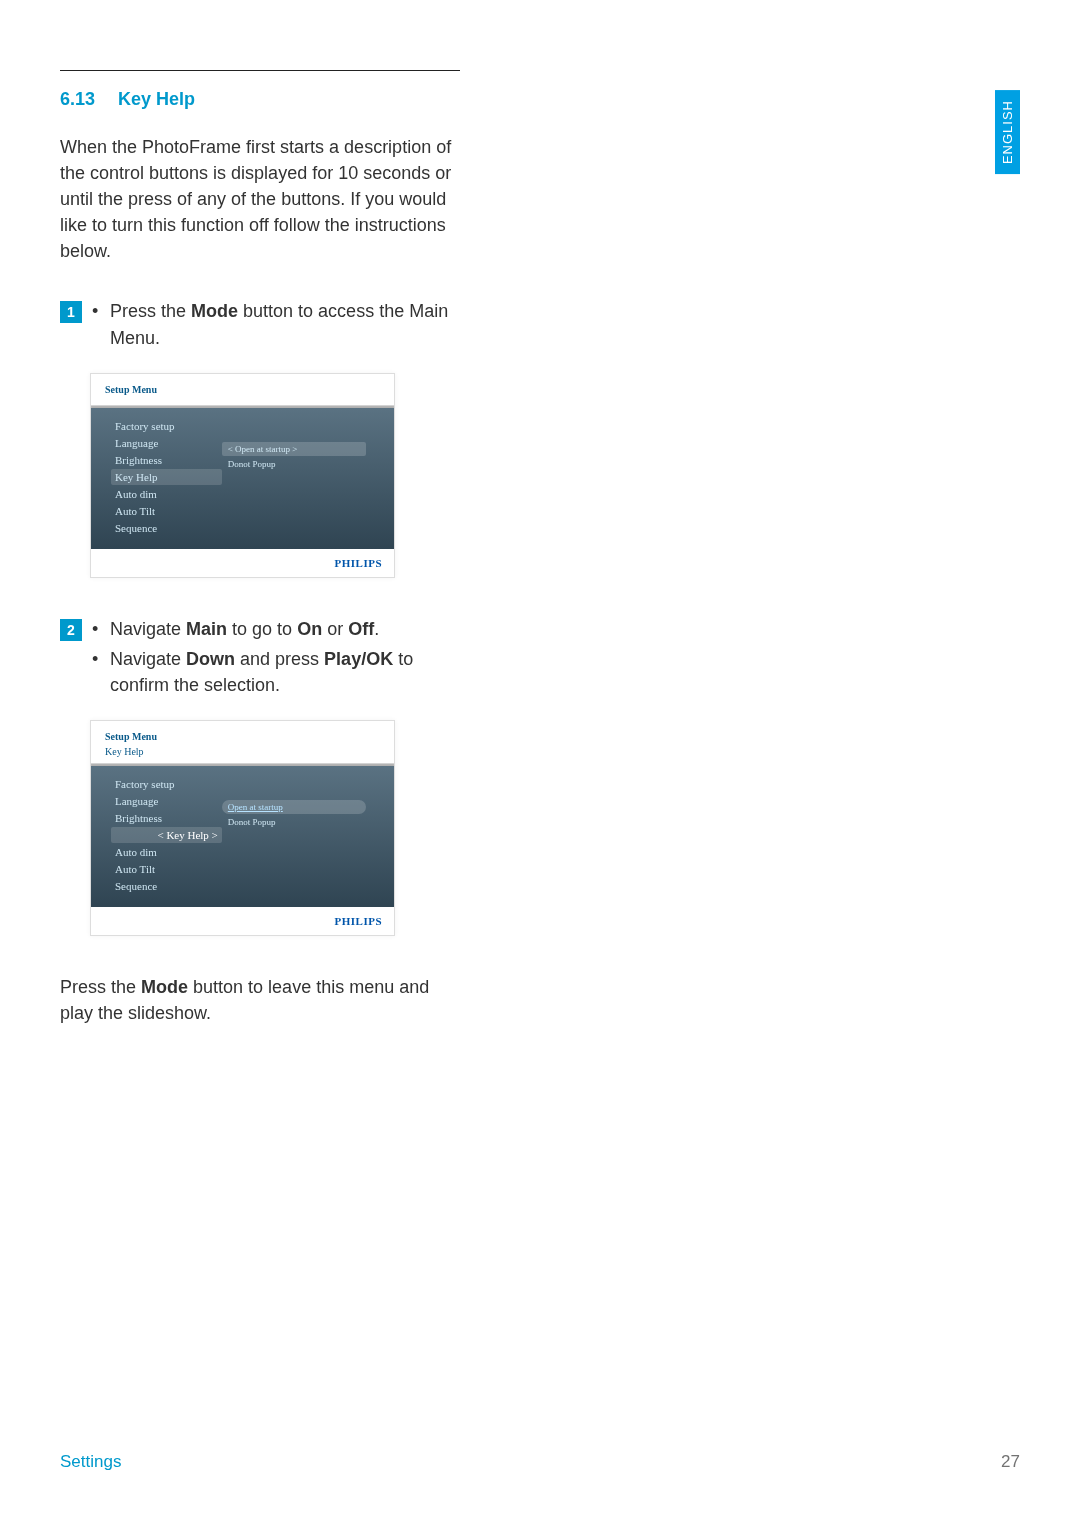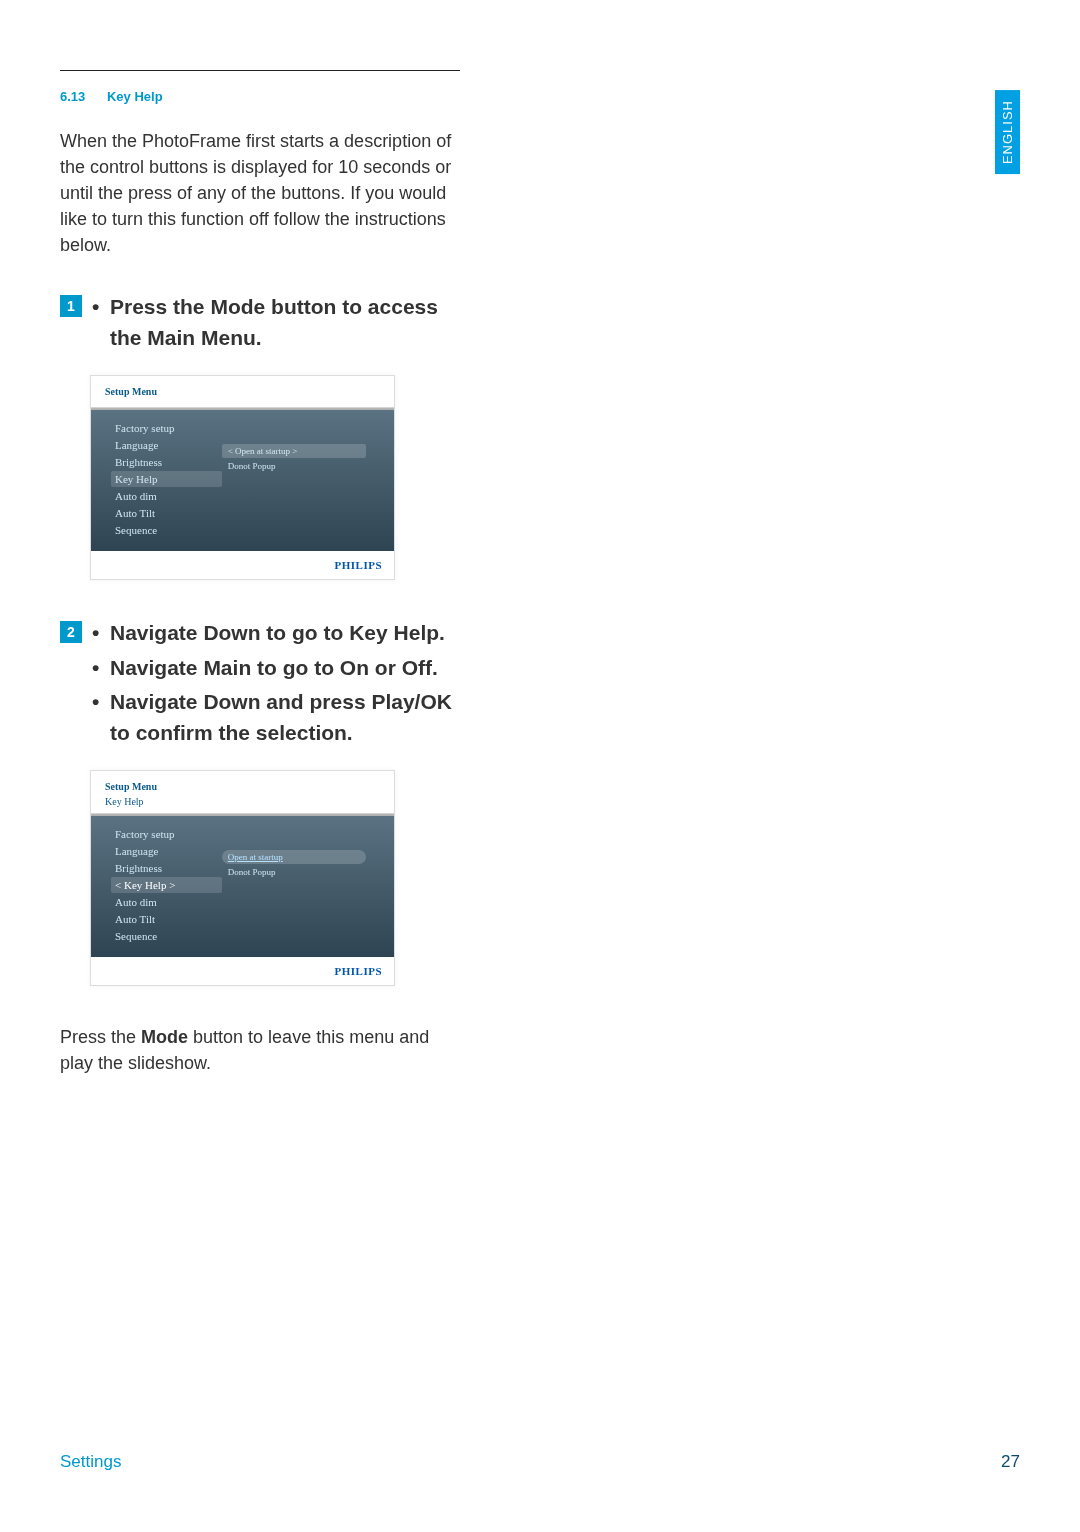--- a/index.html
+++ b/index.html
@@ -21,21 +21,21 @@
     width: 400px;
   }
   hr.top-rule {
     border: none;
     border-top: 1px solid #222;
     margin-bottom: 18px;
   }
   .section-heading {
     color: #0099cc;
     font-weight: bold;
-    font-size: 13px;
+    font-size: 18px;
     margin-bottom: 24px;
   }
   .section-heading .num { margin-right: 18px; }
   .intro {
     font-size: 18px;
     line-height: 1.45;
     margin-bottom: 34px;
   }
   .step {
     display: flex;
@@ -49,23 +49,22 @@
     display: flex;
     align-items: center;
     justify-content: center;
     font-weight: bold;
     font-size: 14px;
     flex-shrink: 0;
     margin-right: 10px;
     margin-top: 3px;
   }
   .step-body {
-    font-size: 21px;
+    font-size: 18px;
     line-height: 1.45;
-    font-weight: bold;
   }
   .step-body ul {
     list-style: none;
     padding-left: 0;
   }
   .step-body li {
     padding-left: 18px;
     position: relative;
     margin-bottom: 4px;
   }
@@ -110,20 +109,21 @@
   .ss-menu-item {
     padding: 2px 4px;
     margin-bottom: 1px;
   }
   .ss-menu-item.sel {
     background: rgba(255,255,255,0.15);
     border-radius: 2px;
   }
   .ss-menu-item.sel2 {
     color: #fff;
+    text-align: right;
   }
   .ss-panel {
     width: 52%;
     margin-top: 24px;
     color: #cfe6f2;
     font-size: 9px;
   }
   .ss-panel-item {
     padding: 2px 6px;
     margin-bottom: 1px;
@@ -166,21 +166,21 @@
   .footer {
     position: absolute;
     bottom: 60px;
     left: 60px;
     right: 60px;
     display: flex;
     justify-content: space-between;
     font-size: 17px;
   }
   .footer .section { color: #0099cc; }
-  .footer .pagenum { color: #0c4a6e; }
+  .footer .pagenum { color: #737373; }
 </style>
 </head>
 <body>
 
 <div class="page">
 
   <div class="lang-tab">ENGLISH</div>
 
   <div class="column">
     <hr class="top-rule">
@@ -224,23 +224,20 @@
         </div>
       </div>
       <div class="ss-footer">PHILIPS</div>
     </div>
 
     <div class="step">
       <div class="step-num">2</div>
       <div class="step-body">
         <ul>
           <li>
-            <span>Navigate </span><b>Down</b><span> to go to </span><b>Key Help</b><span>.</span>
-          </li>
-          <li>
             <span>Navigate </span><b>Main</b><span> to go to </span><b>On</b><span> or </span><b>Off</b><span>.</span>
           </li>
           <li>
             <span>Navigate </span><b>Down</b><span> and press </span><b>Play/OK</b><span> to confirm the selection.</span>
           </li>
         </ul>
       </div>
     </div>
 
     <div class="screenshot">

